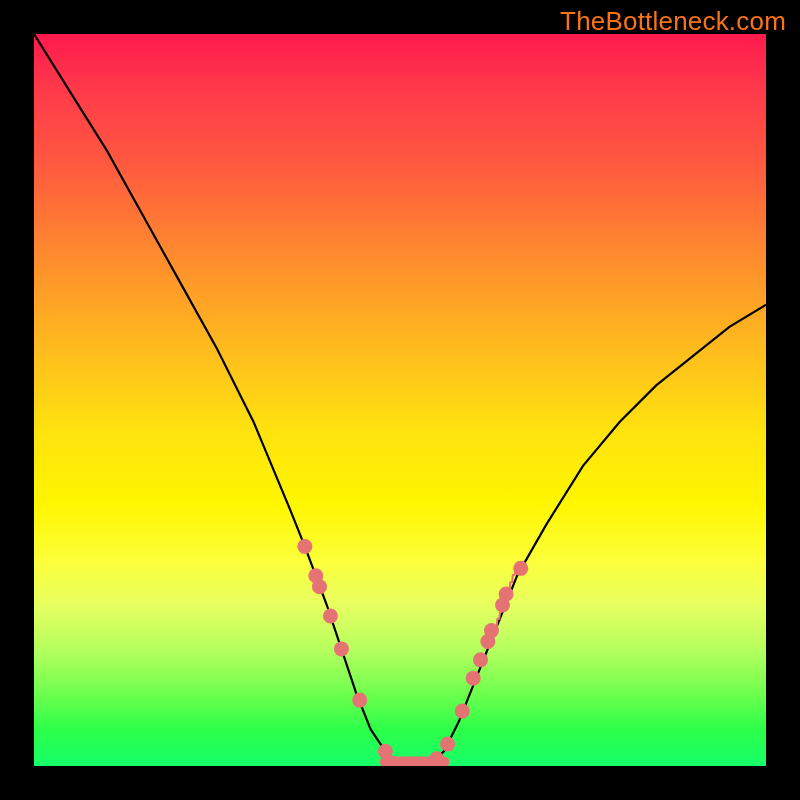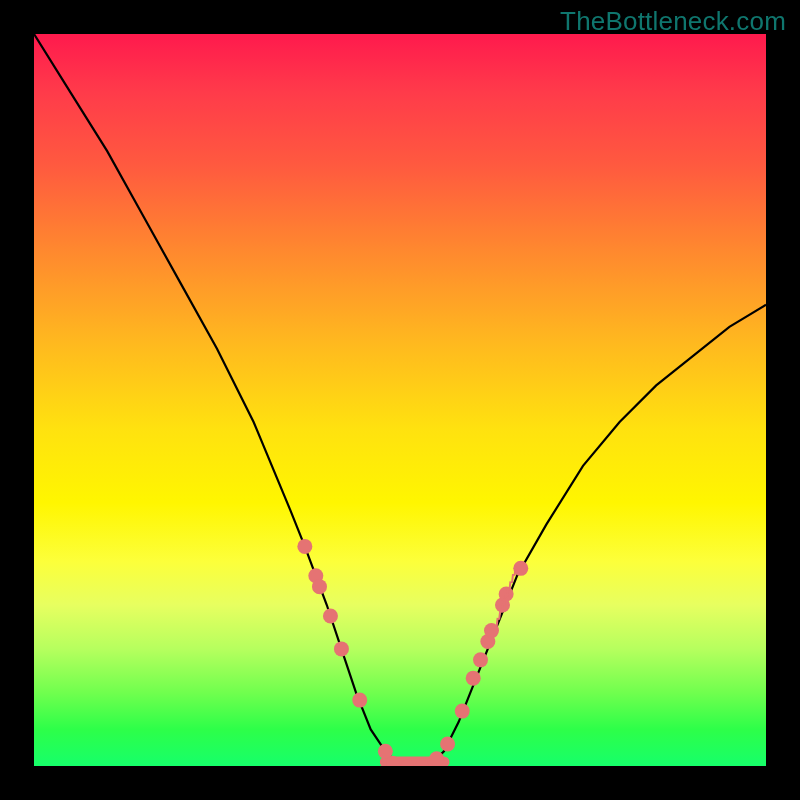--- a/index.html
+++ b/index.html
@@ -14,21 +14,21 @@
   .frame {
     position: relative;
     width: 800px;
     height: 800px;
     background: #000;
   }
   .watermark {
     position: absolute;
     top: 6px;
     right: 14px;
-    color: #0f766e;
+    color: #f97316;
     font-size: 26px;
     font-weight: 500;
     letter-spacing: 0.2px;
     z-index: 5;
     user-select: none;
   }
   .plot-area {
     position: absolute;
     top: 34px;
     left: 34px;

